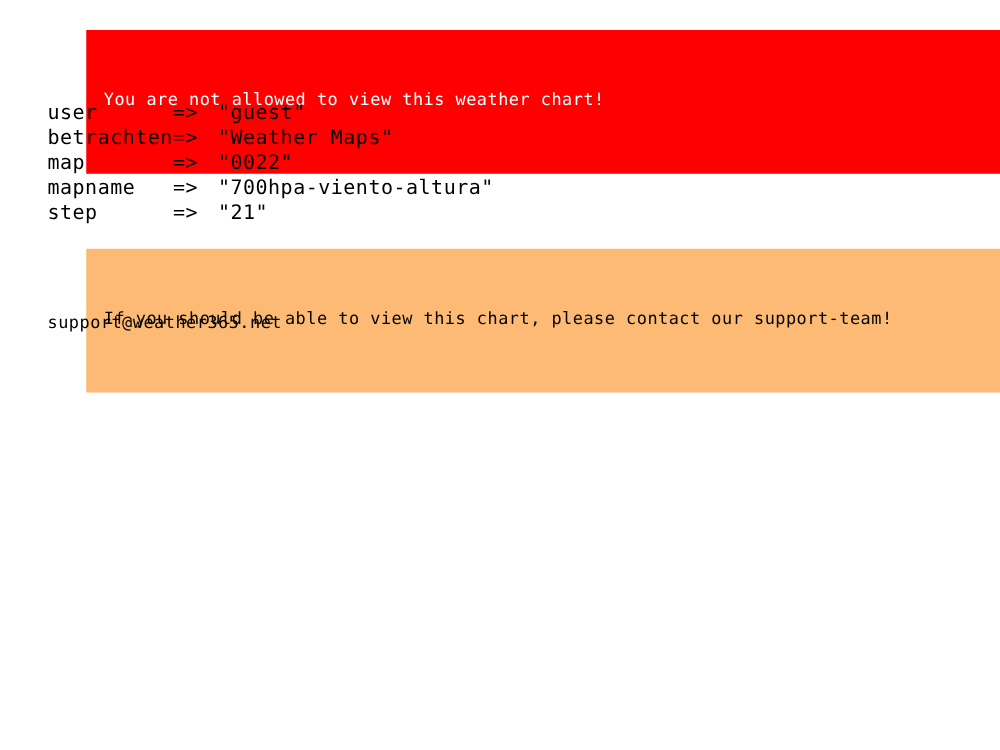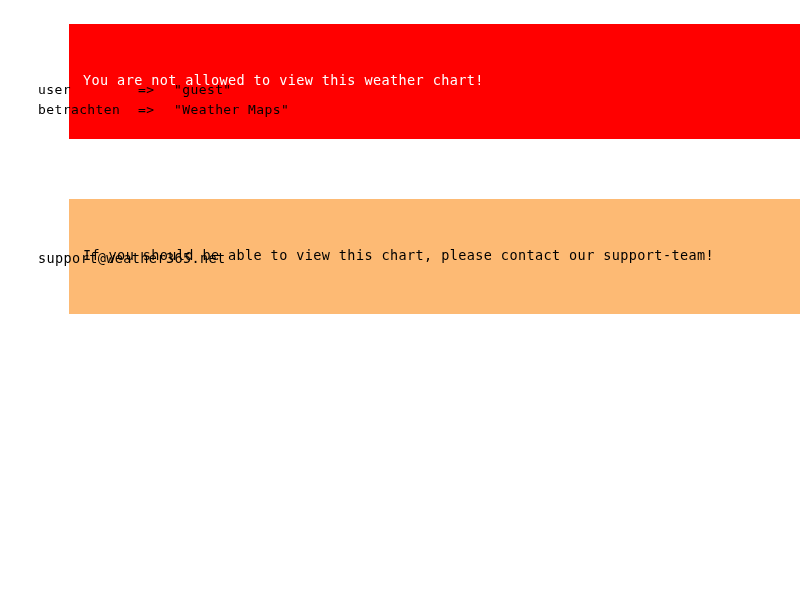--- a/index.html
+++ b/index.html
@@ -47,21 +47,21 @@
     position: absolute;
     left: 38px;
     top: 80px;
     border-collapse: collapse;
   }
   .params td {
     padding: 0;
     height: 20px;
     line-height: 20px;
     white-space: pre;
-    font-size: 13px;
+    font-size: 16px;
     letter-spacing: 0.4px;
     vertical-align: top;
   }
   .params td.key {
     width: 100px;
   }
   .params td.arrow {
     width: 36px;
   }
   .params td.val {
@@ -97,20 +97,35 @@
       <tr>
         <td class="key">user</td>
         <td class="arrow">=&gt;</td>
         <td class="val">"guest"</td>
       </tr>
       <tr>
         <td class="key">betrachten</td>
         <td class="arrow">=&gt;</td>
         <td class="val">"Weather Maps"</td>
       </tr>
+      <tr>
+        <td class="key">map</td>
+        <td class="arrow">=&gt;</td>
+        <td class="val">"0022"</td>
+      </tr>
+      <tr>
+        <td class="key">mapname</td>
+        <td class="arrow">=&gt;</td>
+        <td class="val">"700hpa-viento-altura"</td>
+      </tr>
+      <tr>
+        <td class="key">step</td>
+        <td class="arrow">=&gt;</td>
+        <td class="val">"21"</td>
+      </tr>
     </tbody>
   </table>
 
   <div class="banner banner-ok">
     <div>If you should be able to view this chart, please contact our support-team!</div>
   </div>
 
   <div class="footer">
     <a class="mail" href="#">support@weather365.net</a>
   </div>

